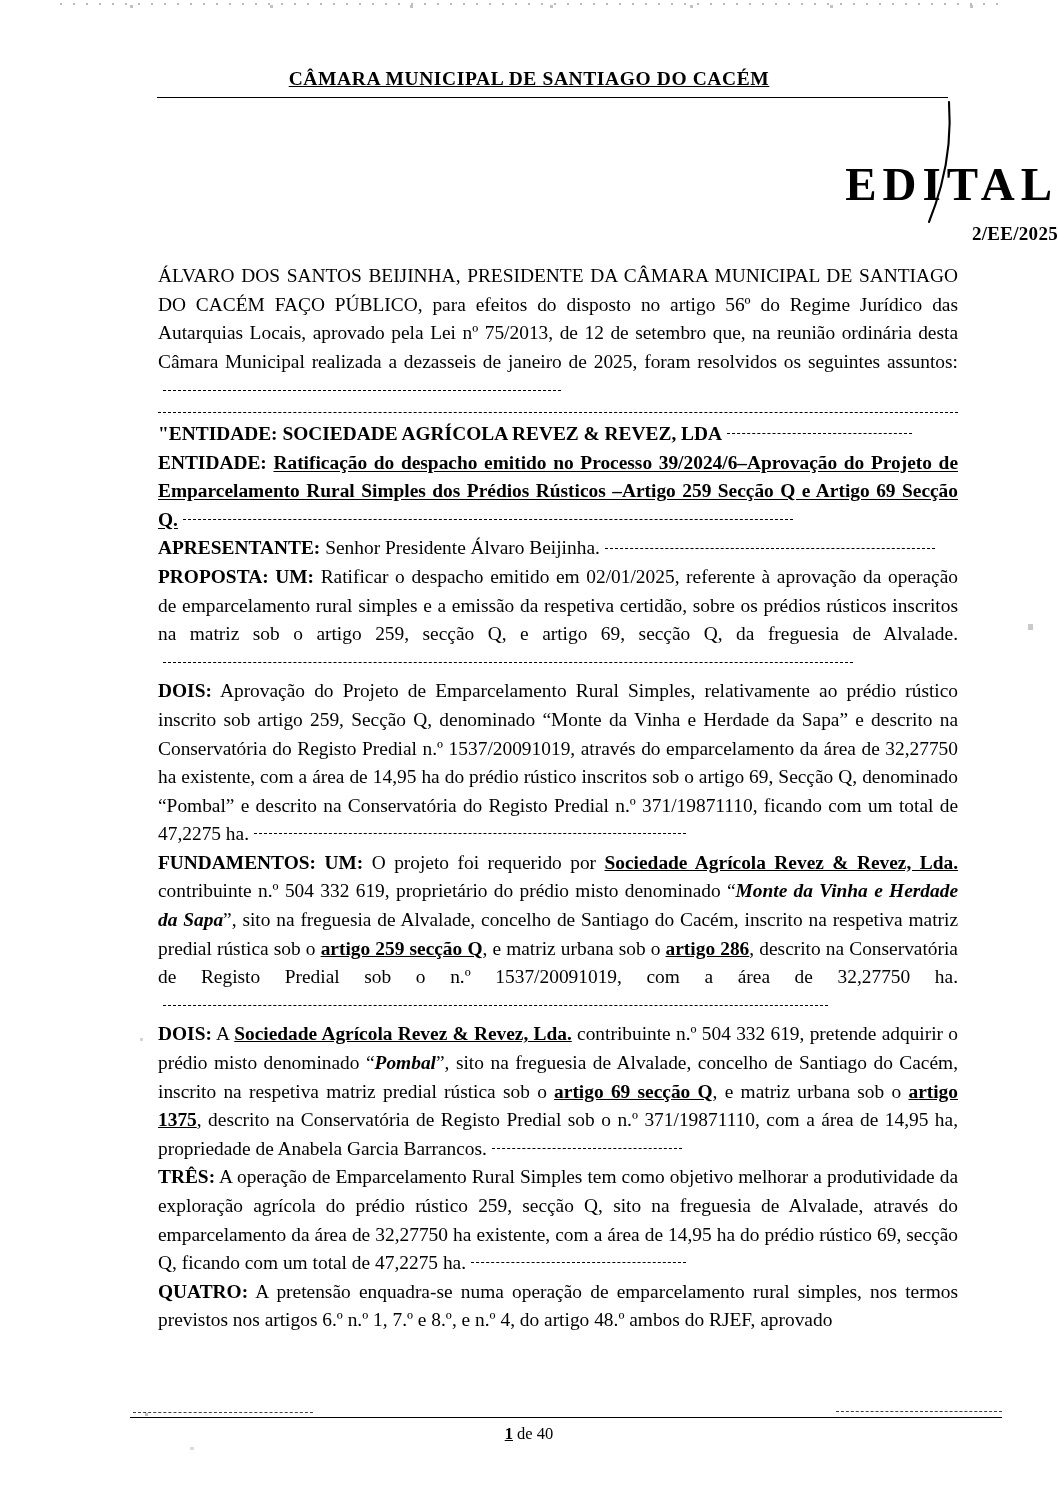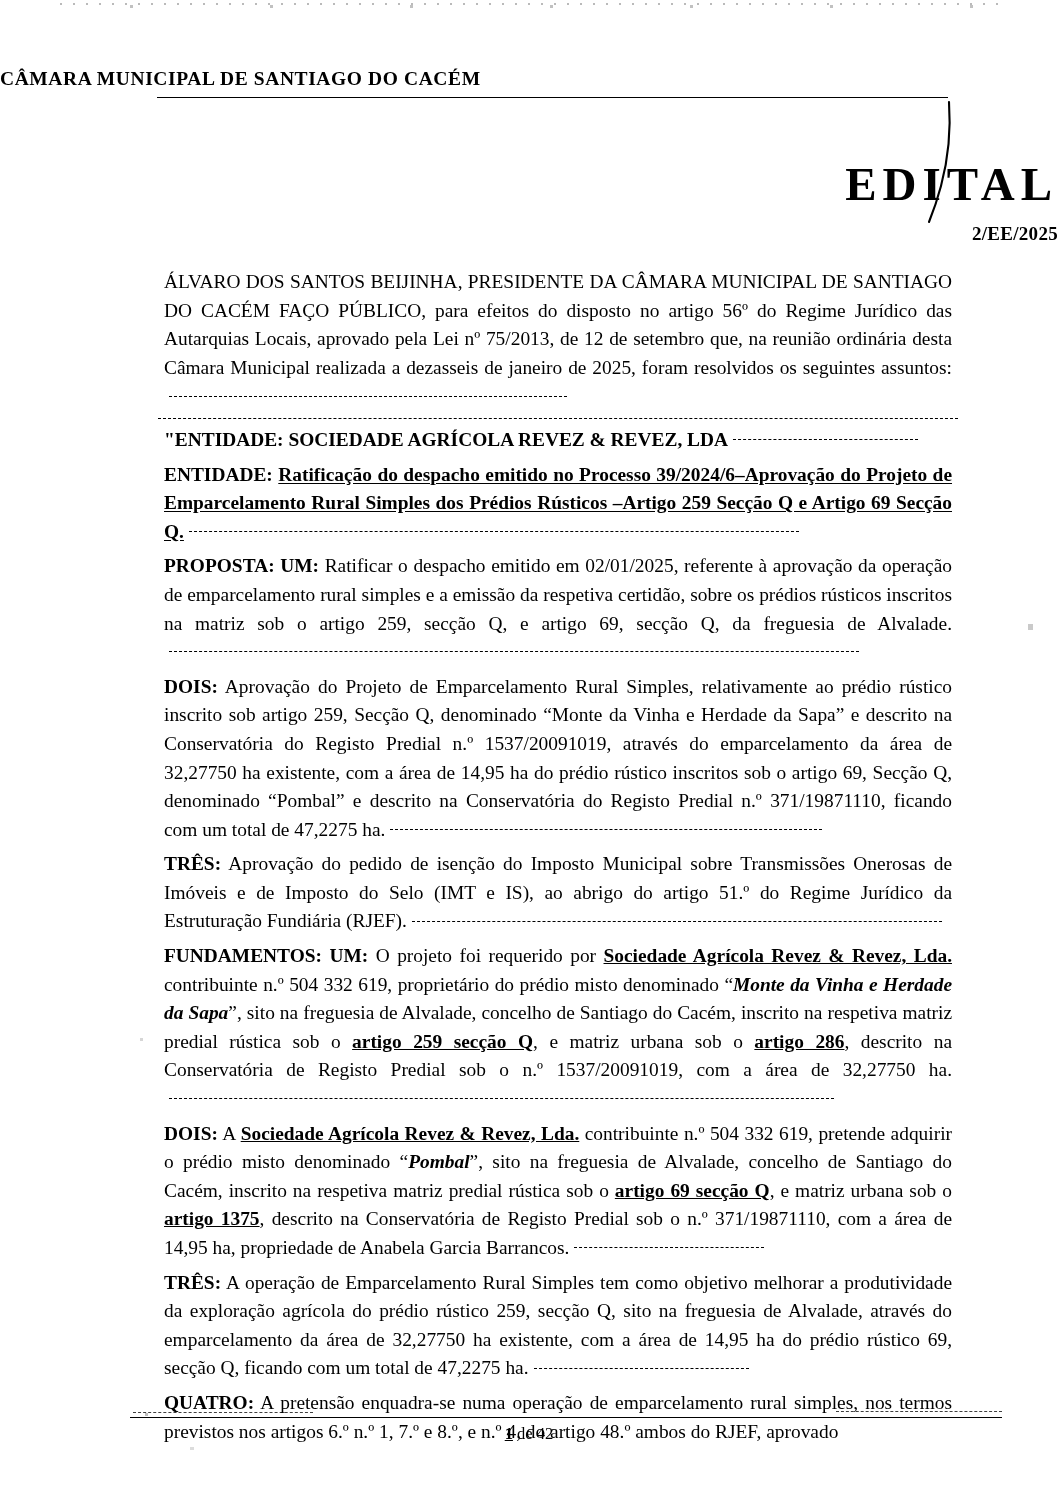--- a/index.html
+++ b/index.html
@@ -40,20 +40,22 @@
     background: #8a8a8a;
     opacity: .55;
   }
 
   
   .doc-header {
     position: absolute;
     top: 68px;
     left: 0;
     width: 1058px;
+    text-align: center;
+    text-decoration: underline;
   }
   .doc-header .org {
     font-family: "Liberation Serif", "DejaVu Serif", serif;
     font-weight: bold;
     font-size: 19.5px;
     letter-spacing: 0.6px;
     white-space: nowrap;
   }
   .header-rule {
     position: absolute;
@@ -102,21 +104,21 @@
     position: absolute;
     top: 262px;
     left: 158px;
     width: 800px;
     font-size: 19.4px;
     line-height: 28.6px;
     text-align: justify;
     text-justify: inter-word;
   }
   .body-text p {
-    margin: 6px;
+    margin: 0;
   }
   .lbl {
     font-weight: bold;
   }
   .b { font-weight: bold; text-decoration: underline; }
   .bi { font-weight: bold; font-style: italic; }
   .u-bold {
     font-weight: bold;
     text-decoration: underline;
     text-underline-offset: 2px;
@@ -208,37 +210,37 @@
     <p><span>ÁLVARO DOS SANTOS BEIJINHA, PRESIDENTE DA CÂMARA MUNICIPAL DE SANTIAGO DO CACÉM FAÇO PÚBLICO, para efeitos do disposto no artigo 56º do Regime Jurídico das Autarquias Locais, aprovado pela Lei nº 75/2013, de 12 de setembro que, na reunião ordinária desta Câmara Municipal realizada a dezasseis de janeiro de 2025, foram resolvidos os seguintes assuntos:</span><span class="fill" style="width:398px;"></span></p>
 
     <div class="fill-line"></div>
 
     <p><span class="lbl">"ENTIDADE:</span> <span class="lbl">SOCIEDADE AGRÍCOLA REVEZ &amp; REVEZ, LDA</span><span class="fill" style="width:185px;"></span></p>
 
     <p><span class="lbl">ENTIDADE:</span> <span class="u-bold">Ratificação do despacho emitido no Processo 39/2024/6–Aprovação do Projeto de Emparcelamento Rural Simples dos Prédios Rústicos –Artigo 259 Secção Q e Artigo 69 Secção Q.</span><span class="fill" style="width:610px;"></span></p>
 
 
 
+    <p><span class="lbl">APRESENTANTE:</span> <span>Senhor Presidente Álvaro Beijinha.</span><span class="fill" style="width:330px;"></span></p>
 
     <p><span class="lbl">PROPOSTA:</span> <span class="lbl">UM:</span> <span>Ratificar o despacho emitido em 02/01/2025, referente à aprovação da operação de emparcelamento rural simples e a emissão da respetiva certidão, sobre os prédios rústicos inscritos na matriz sob o artigo 259, secção Q, e artigo 69, secção Q, da freguesia de Alvalade.</span><span class="fill" style="width:690px;"></span></p>
 
     <p><span class="lbl">DOIS:</span> <span>Aprovação do Projeto de Emparcelamento Rural Simples, relativamente ao prédio rústico inscrito sob artigo 259, Secção Q, denominado “Monte da Vinha e Herdade da Sapa” e descrito na Conservatória do Registo Predial n.º 1537/20091019, através do emparcelamento da área de 32,27750 ha existente, com a área de 14,95 ha do prédio rústico inscritos sob o artigo 69, Secção Q, denominado “Pombal” e descrito na Conservatória do Registo Predial n.º 371/19871110, ficando com um total de 47,2275 ha.</span><span class="fill" style="width:432px;"></span></p>
 
-    <p><span class="lbl">TRÊS:</span> <span>Aprovação do pedido de isenção do Imposto Municipal sobre Transmissões Onerosas de Imóveis e de Imposto do Selo (IMT e IS), ao abrigo do artigo 51.º do Regime Jurídico da Estruturação Fundiária (RJEF).</span><span class="fill" style="width:530px;"></span></p>
 
     <p><span class="lbl">FUNDAMENTOS:</span> <span class="lbl">UM:</span> <span><span>O projeto foi requerido por </span><span class="b">Sociedade Agrícola Revez &amp; Revez, Lda.</span><span> contribuinte n.º 504 332 619, proprietário do prédio misto denominado “</span><span class="bi">Monte da Vinha e Herdade da Sapa</span><span>”, sito na freguesia de Alvalade, concelho de Santiago do Cacém, inscrito na respetiva matriz predial rústica sob o </span><span class="b">artigo 259 secção Q</span><span>, e matriz urbana sob o </span><span class="b">artigo 286</span><span>, descrito na Conservatória de Registo Predial sob o n.º 1537/20091019, com a área de 32,27750 ha.</span></span><span class="fill" style="width:665px;"></span></p>
 
     <p><span class="lbl">DOIS:</span> <span><span>A </span><span class="b">Sociedade Agrícola Revez &amp; Revez, Lda.</span><span> contribuinte n.º 504 332 619, pretende adquirir o prédio misto denominado “</span><span class="bi">Pombal</span><span>”, sito na freguesia de Alvalade, concelho de Santiago do Cacém, inscrito na respetiva matriz predial rústica sob o </span><span class="b">artigo 69 secção Q</span><span>, e matriz urbana sob o </span><span class="b">artigo 1375</span><span>, descrito na Conservatória de Registo Predial sob o n.º 371/19871110, com a área de 14,95 ha, propriedade de Anabela Garcia Barrancos.</span></span><span class="fill" style="width:190px;"></span></p>
 
     <p><span class="lbl">TRÊS:</span> <span><span>A operação de Emparcelamento Rural Simples tem como objetivo melhorar a produtividade da exploração agrícola do prédio rústico 259, secção Q, sito na freguesia de Alvalade, através do emparcelamento da área de 32,27750 ha existente, com a área de 14,95 ha do prédio rústico 69, secção Q, ficando com um total de 47,2275 ha.</span></span><span class="fill" style="width:215px;"></span></p>
 
     <p><span class="lbl">QUATRO:</span> <span><span>A pretensão enquadra-se numa operação de emparcelamento rural simples, nos termos previstos nos artigos 6.º n.º 1, 7.º e 8.º, e n.º 4, do artigo 48.º ambos do RJEF, aprovado</span></span></p>
 
   </div>
 
   <div class="footer-dashes-left"></div>
   <div class="footer-dashes-right"></div>
   <div class="footer-rule"></div>
   <div class="footer-page">
-    <span class="pg-num">1</span><span> de </span><span>42</span>
+    <span class="pg-num">1</span><span> de </span><span>40</span>
   </div>
 
 </div>
 
 </body></html>

